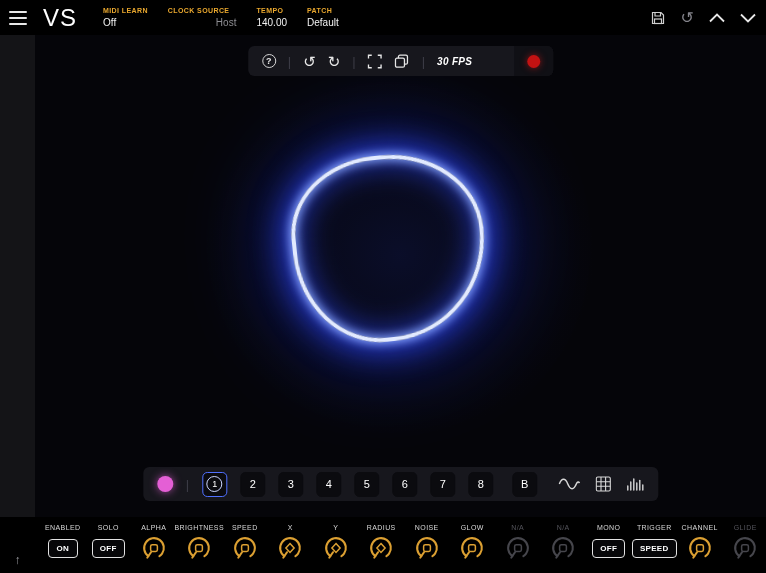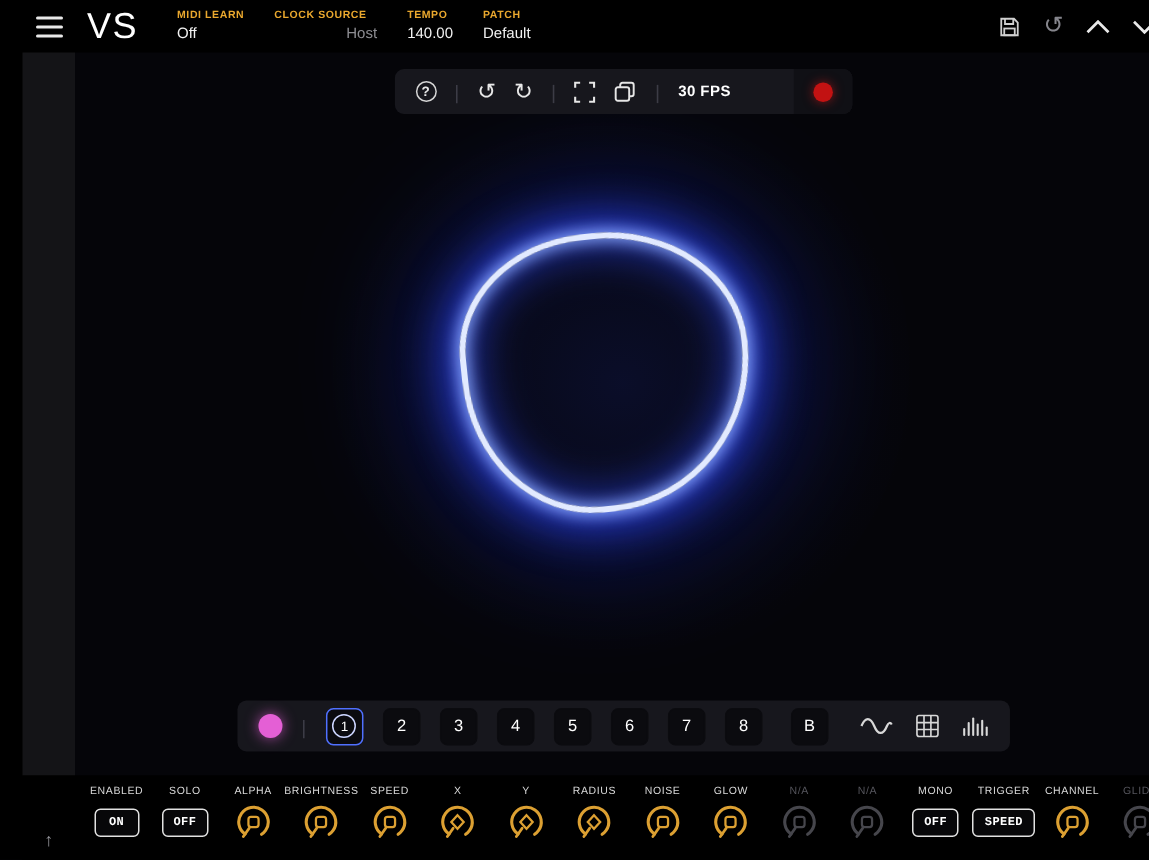--- a/index.html
+++ b/index.html
@@ -1,18 +1,18 @@
 <!DOCTYPE html>
 <html><head>
 <meta charset="utf-8">
 <style>
   * { margin:0; padding:0; box-sizing:border-box; }
   html,body { width:766px; height:573px; background:#000; overflow:hidden;
     font-family:"Liberation Sans","DejaVu Sans",sans-serif; }
-  .app { position:relative; width:682px; height:573px; background:#000;margin-left:15px; }
+  .app { position:relative; width:682px; height:573px; background:#000; }
 
   
   .topbar { position:absolute; left:0; top:0; width:766px; height:35px; background:#000;
     display:flex; align-items:center; }
   .menu-btn { width:35px; height:35px; background:none; border:none; display:grid; place-items:center; cursor:pointer; }
   .hamburger { display:flex; flex-direction:column; gap:4px; }
   .hamburger span { display:block; width:18px; height:2px; background:#e8e8e8; border-radius:1px; }
   .logo { color:#fff; font-size:24px; font-weight:300; letter-spacing:1px; margin:0 26px 0 8px; }
   .hfields { display:flex; gap:20px; align-items:flex-start; padding-top:7px; height:35px; }
   .hfield { display:flex; flex-direction:column; }
@@ -46,21 +46,21 @@
 
   
   .canvas-toolbar { position:absolute; left:50%; top:11px; transform:translateX(-50%);
     height:30px; background:#17171d; border-radius:6px; display:flex; align-items:center;
     gap:12px; padding-left:14px; overflow:hidden; z-index:5; }
   .tb-btn { background:none; border:none; display:grid; place-items:center; cursor:pointer; color:#e8e8e8; }
   .help-circle { width:14px; height:14px; border:1.2px solid #d5d5d5; border-radius:50%;
     display:grid; place-items:center; font-size:9px; font-weight:bold; color:#e8e8e8; }
   .tb-glyph { font-size:15px; color:#e8e8e8; line-height:1; }
   .sep { color:#3c3c46; font-size:13px; }
-  .fps { font-size:10px; font-weight:bold; color:#fff; letter-spacing:.3px; cursor:pointer; }
+  .fps { font-size:10px; font-weight:bold; color:#fff; letter-spacing:.3px; cursor:pointer;font-style:italic; }
   .rec-seg { align-self:stretch; display:flex; align-items:center; padding:0 13px; margin-left:30px; background:#101015; }
   .rec-dot { width:13px; height:13px; border-radius:50%; background:#c21212; border:none; cursor:pointer;
     box-shadow:0 0 7px rgba(205,25,25,.65); }
 
   
   .layer-bar { position:absolute; left:50%; bottom:16px; transform:translateX(-50%);
     height:34px; background:#17171d; border-radius:6px; display:flex; align-items:center;
     gap:13px; padding:0 14px; z-index:5; }
   .swatch { width:16px; height:16px; border-radius:50%; background:#e45fd5; border:none; cursor:pointer;
     box-shadow:0 0 9px rgba(228,95,213,.7); }
@@ -74,21 +74,21 @@
   .view-icons { display:flex; gap:15px; margin-left:8px; align-items:center; }
 
   
   .footer { position:absolute; left:0; top:517px; width:766px; height:56px; background:#000;
     display:flex; padding:7px 0 0 40px; overflow:hidden; }
   .ctrl { flex:0 0 45.5px; width:45.5px; display:flex; flex-direction:column; align-items:center; }
   .ctrl-label { font-size:7px; letter-spacing:.4px; color:#d8d8d8; white-space:nowrap; }
   .ctrl.disabled .ctrl-label { color:#55555c; }
   .ctrl-btn { margin-top:8px; min-width:30px; height:19px; padding:0 7px; background:#070709;
     border:1px solid #e2e2e2; border-radius:4px; color:#fff; font-size:8px; font-weight:bold;
-    letter-spacing:.3px; cursor:pointer; font-family:Liberation Mono, monospace; }
+    letter-spacing:.3px; cursor:pointer; font-family:Liberation Sans, sans-serif; }
   .knob { margin-top:2px; cursor:pointer; }
   .knob.off { cursor:default; }
 </style>
 </head>
 <body>
 
 <div class="app">
 
   <header class="topbar">
     <button class="menu-btn">

